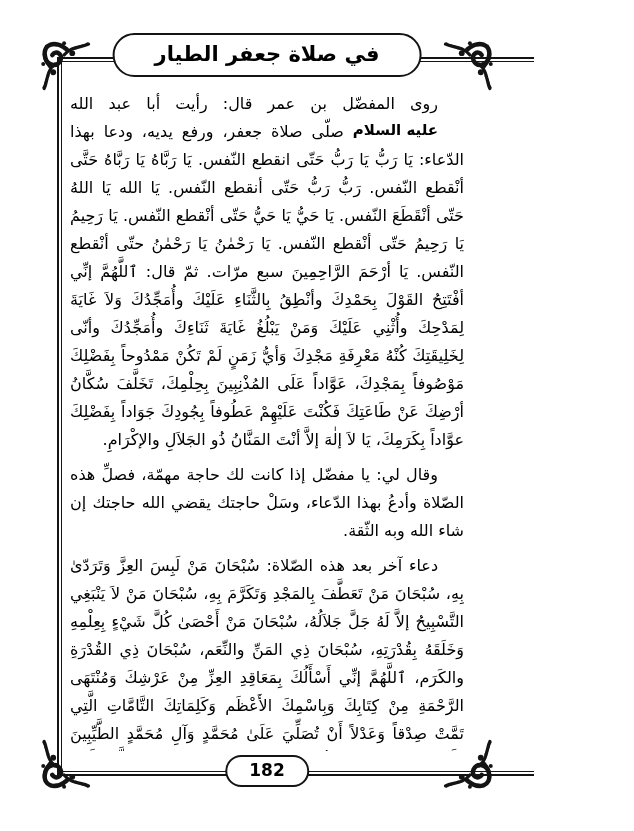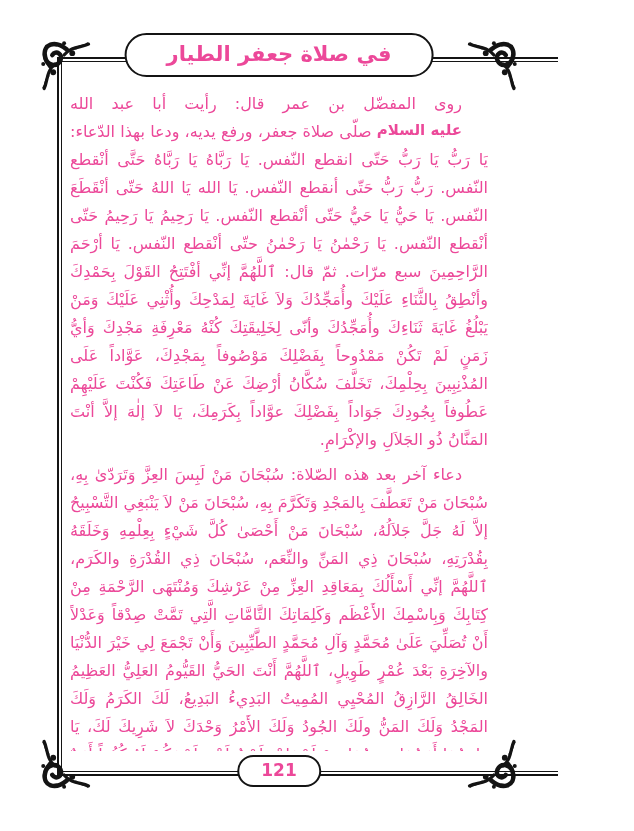--- a/index.html
+++ b/index.html
@@ -7,22 +7,21 @@
     padding: 0;
     background: #ffffff;
   }
   .page {
     position: relative;
     width: 534px;
     height: 831px;
     background: #ffffff;
     overflow: hidden;
     font-family: "DejaVu Sans", sans-serif;
-    color: #ec4899;
-    padding-left: 24px;
+    color: #000000;
   }
   
   .frame-outer {
     position: absolute;
     left: 57px;
     top: 57px;
     width: 519px;
     height: 719px;
     border: 2.5px solid #141414;
     box-sizing: border-box;
@@ -141,20 +140,21 @@
   <svg class="corner br" viewBox="0 0 64 64">
       <use href="#flourish"></use>
     </svg>
 
   <div class="title-pill">
     <span>في صلاة جعفر الطيار</span>
   </div>
 
   <div class="text-area">
     <p><span>روى المفضّل بن عمر قال: رأيت أبا عبد الله</span> <span class="honorific">عليه السلام</span> <span>صلّى صلاة جعفر، ورفع يديه، ودعا بهذا الدّعاء: يَا رَبُّ يَا رَبُّ حَتّى انقطع النّفس. يَا رَبَّاهُ يَا رَبَّاهُ حَتَّى أنْقطع النّفس. رَبُّ رَبُّ حَتّى أنقطع النّفس. يَا الله يَا اللهُ حَتّى أنْقَطَعَ النّفس. يَا حَيُّ يَا حَيُّ حَتّى أنْقطع النّفس. يَا رَحِيمُ يَا رَحِيمُ حَتّى أنْقطع النّفس. يَا رَحْمٰنُ يَا رَحْمٰنُ حتّى أنْقطع النّفس. يَا أرْحَمَ الرَّاحِمِينَ سبع مرّات. ثمّ قال: ٱللَّهُمَّ إنِّي أفْتَتِحُ القَوْلَ بِحَمْدِكَ وأنْطِقُ بِالثَّنَاءِ عَلَيْكَ وأُمَجِّدُكَ وَلاَ غَايَةَ لِمَدْحِكَ وأُثْنِي عَلَيْكَ وَمَنْ يَبْلُغُ غَايَةَ ثَنَاءِكَ وأُمَجِّدُكَ وأنّى لِخَلِيقَتِكَ كُنْهُ مَعْرِفَةِ مَجْدِكَ وَأيُّ زَمَنٍ لَمْ تَكُنْ مَمْدُوحاً بِفَضْلِكَ مَوْصُوفاً بِمَجْدِكَ، عَوَّاداً عَلَى المُذْنِبِينَ بِحِلْمِكَ، تَخَلَّفَ سُكَّانُ أرْضِكَ عَنْ طَاعَتِكَ فَكُنْتَ عَلَيْهِمْ عَطُوفاً بِجُودِكَ جَوَاداً بِفَضْلِكَ عوَّاداً بِكَرَمِكَ، يَا لاَ إلٰهَ إلاَّ أنْتَ المَنَّانُ ذُو الجَلاَلِ والإكْرَامِ.</span></p>
+    <p>وقال لي: يا مفضّل إذا كانت لك حاجة مهمّة، فصلِّ هذه الصّلاة وأدعُ بهذا الدّعاء، وسَلْ حاجتك يقضي الله حاجتك إن شاء الله وبه الثّقة.</p>
     <p>دعاء آخر بعد هذه الصّلاة: سُبْحَانَ مَنْ لَبِسَ العِزَّ وَتَرَدّىٰ بِهِ، سُبْحَانَ مَنْ تَعَطَّفَ بِالمَجْدِ وَتَكَرَّمَ بِهِ، سُبْحَانَ مَنْ لاَ يَنْبَغِي التَّسْبِيحُ إلاَّ لَهُ جَلَّ جَلاَلُهُ، سُبْحَانَ مَنْ أَحْصَىٰ كُلَّ شَيْءٍ بِعِلْمِهِ وَخَلَقَهُ بِقُدْرَتِهِ، سُبْحَانَ ذِي المَنِّ والنِّعَم، سُبْحَانَ ذِي القُدْرَةِ والكَرَم، ٱللَّهُمَّ إنِّي أَسْأَلُكَ بِمَعَاقِدِ العِزِّ مِنْ عَرْشِكَ وَمُنْتَهَى الرَّحْمَةِ مِنْ كِتَابِكَ وَبِاسْمِكَ الأَعْظَم وَكَلِمَاتِكَ التَّامَّاتِ الَّتِي تَمَّتْ صِدْقاً وَعَدْلاً أَنْ تُصَلِّيَ عَلَىٰ مُحَمَّدٍ وَآلِ مُحَمَّدٍ الطَّيِّبِينَ وَأَنْ تَجْمَعَ لِي خَيْرَ الدُّنْيَا والآخِرَةِ بَعْدَ عُمْرٍ طَوِيلٍ، ٱللَّهُمَّ أَنْتَ الحَيُّ القَيُّومُ العَلِيُّ العَظِيمُ الخَالِقُ الرَّازِقُ المُحْيِي المُمِيتُ البَدِيءُ البَدِيعُ، لَكَ الكَرَمُ وَلَكَ المَجْدُ وَلَكَ المَنُّ ولَكَ الجُودُ وَلَكَ الأَمْرُ وَحْدَكَ لاَ شَرِيكَ لَكَ، يَا وَاحِدُ يَا أَحَدُ يَا صَمَدُ يَا مَنْ لَمْ يَلِدْ وَلَمْ يُولَدْ، وَلَمْ يَكُنْ لَهُ كُفُواً أَحَدٌ يَا أَهْلَ التَّقْوَىٰ وَيَا أَهْلَ المَغْفِرَةِ يَا أَرْحَمَ الرَّاحِمِينَ يَا عَفُوُّ يَا غَفُورُ يَا وَدُودُ يَا شَكُورُ أَنْتَ أَبَرُّ بِي مِنْ أَبِي وأُمِّي وأَرْحَمُ بِي مِنْ نَفْسِي وَمِنَ النَّاسِ أَجْمَعِينَ يَا كَرِيمُ يَا جَوَادُ.</p>
   </div>
 
   <div class="pagenum-pill">
-    <span>121</span>
+    <span>182</span>
   </div>
 
 </div>
 
 </body></html>

